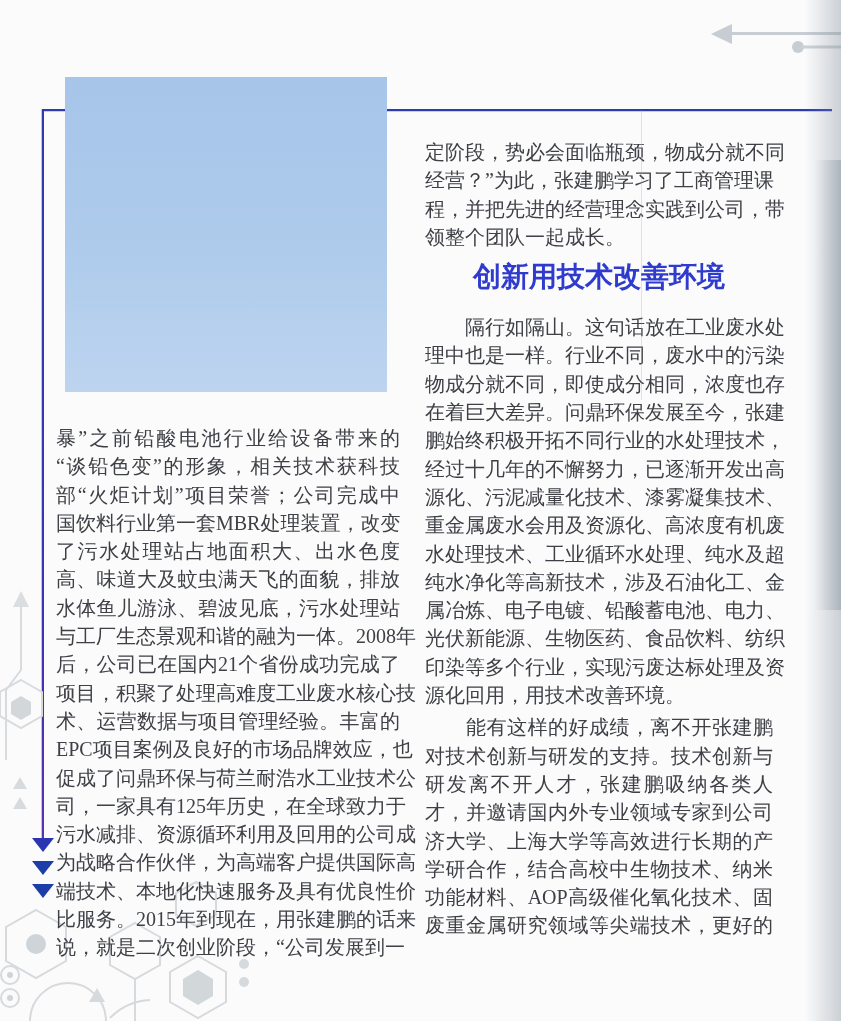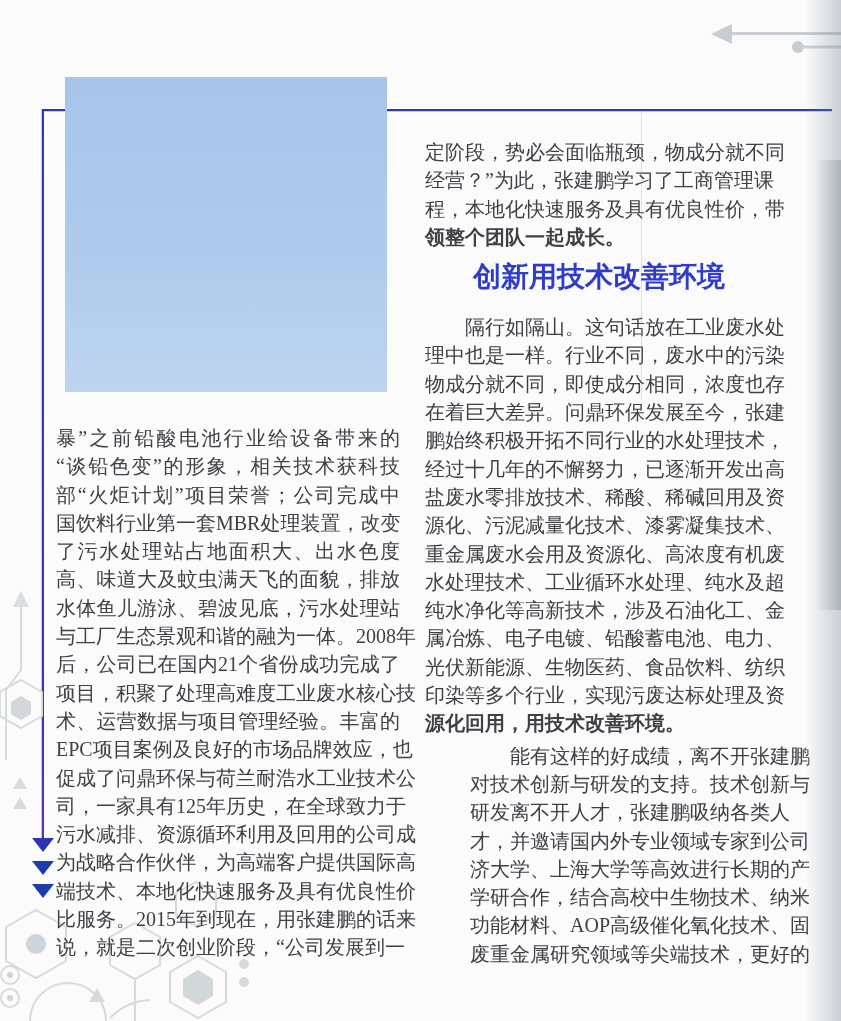--- a/index.html
+++ b/index.html
@@ -27,31 +27,31 @@
     position:absolute;left:65px;top:77px;width:322px;height:315px;
     background:linear-gradient(180deg,var(--photo-blue-top,#a6c5e9) 0%,#aecbec 55%,var(--photo-blue-bottom,#bdd4ef) 100%);
   }
 
   
   .col{position:absolute;color:var(--text-color,#3f4045);font-size:20px;}
   .col .line{
     height:28.3px;line-height:28.3px;white-space:nowrap;
     text-align:justify;text-align-last:justify;
   }
-  .col .line.line-last{text-align-last:left;font-weight:bold;}
+  .col .line.line-last{text-align-last:left;}
   .col-left{left:56px;top:424px;width:344px;}
   .col-right{left:425px;top:138px;width:348px;}
 
   .heading{
     margin:12px 0 22px 0;height:28px;line-height:28px;
     font-family:"Liberation Sans","DejaVu Sans",sans-serif;
     font-size:28px;font-weight:bold;text-align:center;
     color:var(--heading-blue,#2e3bcd);
   }
-  .rc-p3{margin-top:4px;margin-left:45px;}
+  .rc-p3{margin-top:4px;}
 
   
   .arrows{position:absolute;left:32px;top:838px;width:22px;}
   .arrows span{
     display:block;width:0;height:0;margin:0 0 9px 0;
     border-left:11px solid transparent;border-right:11px solid transparent;
     border-top:14px solid var(--arrow-blue,#1d3da8);
   }
   .arrows span:first-child{border-top-color:#2b35b0;}
 
@@ -146,32 +146,31 @@
       <div class="line">为战略合作伙伴，为高端客户提供国际高</div>
       <div class="line">端技术、本地化快速服务及具有优良性价</div>
       <div class="line">比服务。2015年到现在，用张建鹏的话来</div>
       <div class="line">说，就是二次创业阶段，“公司发展到一</div>
     </div>
 
   <div class="col col-right">
     <div class="rc-p1">
         <div class="line">定阶段，势必会面临瓶颈，物成分就不同</div>
         <div class="line">经营？”为此，张建鹏学习了工商管理课</div>
-        <div class="line">程，本地化快速服务及具有优良性价，带</div>
+        <div class="line">程，并把先进的经营理念实践到公司，带</div>
         <div class="line line-last">领整个团队一起成长。</div>
       </div>
     <h2 class="heading">创新用技术改善环境</h2>
     <div class="rc-p2">
         <div class="line">　　隔行如隔山。这句话放在工业废水处</div>
         <div class="line">理中也是一样。行业不同，废水中的污染</div>
         <div class="line">物成分就不同，即使成分相同，浓度也存</div>
         <div class="line">在着巨大差异。问鼎环保发展至今，张建</div>
         <div class="line">鹏始终积极开拓不同行业的水处理技术，</div>
         <div class="line">经过十几年的不懈努力，已逐渐开发出高</div>
-        <div class="line">盐废水零排放技术、稀酸、稀碱回用及资</div>
         <div class="line">源化、污泥减量化技术、漆雾凝集技术、</div>
         <div class="line">重金属废水会用及资源化、高浓度有机废</div>
         <div class="line">水处理技术、工业循环水处理、纯水及超</div>
         <div class="line">纯水净化等高新技术，涉及石油化工、金</div>
         <div class="line">属冶炼、电子电镀、铅酸蓄电池、电力、</div>
         <div class="line">光伏新能源、生物医药、食品饮料、纺织</div>
         <div class="line">印染等多个行业，实现污废达标处理及资</div>
         <div class="line line-last">源化回用，用技术改善环境。</div>
       </div>
     <div class="rc-p3">

